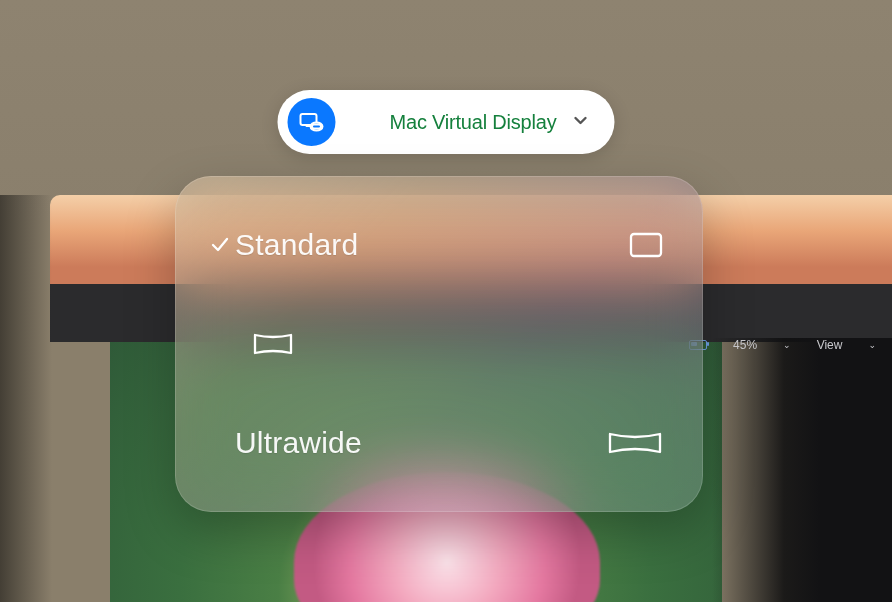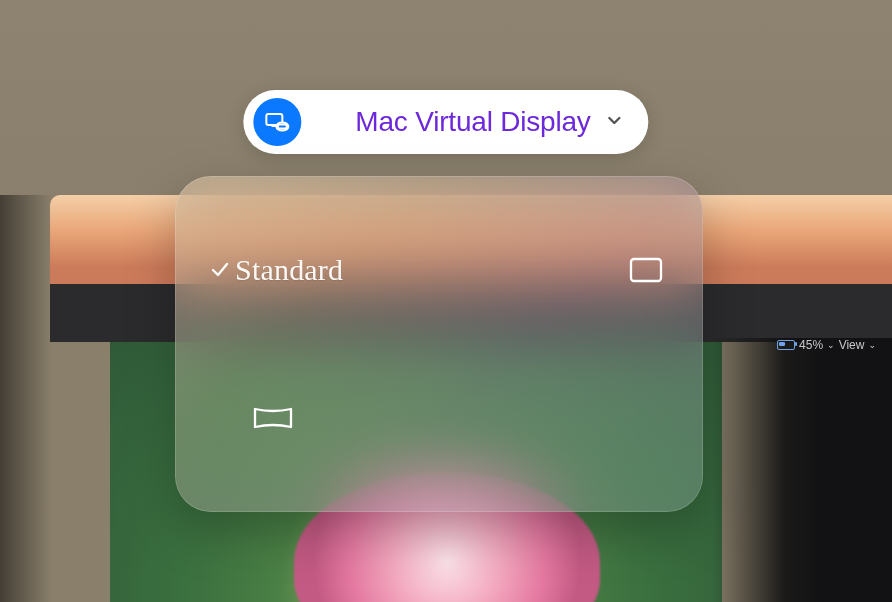--- a/index.html
+++ b/index.html
@@ -58,21 +58,21 @@
   }
 
   .status-right {
     position: absolute;
     top: 338px;
     right: 16px;
     color: #c8c8cc;
     font-size: 12px;
     display: flex;
     align-items: center;
-    gap: 4px;
+    gap: 26px;
   }
   .status-right .battery-icon {
     display: inline-block;
     width: 16px; height: 8px;
     border: 1px solid #6fa0e8;
     border-radius: 2px;
     position: relative;
   }
   .status-right .battery-icon::after {
     content: "";
@@ -108,23 +108,23 @@
   .pill .circle-icon {
     width: 48px;
     height: 48px;
     border-radius: 50%;
     background: #0a78ff;
     display: flex;
     align-items: center;
     justify-content: center;
   }
   .pill .title {
-    font-size: 28px;
+    font-size: 20px;
     font-weight: 500;
-    color: #6d28d9;
+    color: #15803d;
     letter-spacing: -0.2px;
     margin-left: 40px;
   }
   .pill .chevron {
     color: #666;
   }
 
   
   .panel {
     position: absolute;
@@ -135,21 +135,20 @@
     border-radius: 36px;
     background: linear-gradient(135deg, rgba(205,190,165,0.55) 0%, rgba(180,170,155,0.45) 30%, rgba(160,145,165,0.45) 60%, rgba(135,155,150,0.45) 100%);
     backdrop-filter: blur(28px) saturate(130%);
     -webkit-backdrop-filter: blur(28px) saturate(130%);
     box-shadow: 0 20px 50px rgba(0,0,0,0.25), inset 0 0 0 1px rgba(255,255,255,0.15);
     display: flex;
     flex-direction: column;
     justify-content: space-around;
     padding: 20px 40px 20px 30px;
     box-sizing: border-box;
-    font-family: Liberation Serif, serif;
   }
   .option-row {
     display: flex;
     align-items: center;
     height: 60px;
     cursor: pointer;
     color: rgba(255,255,255,0.95);
   }
   .check-slot {
     width: 30px;
@@ -224,14 +223,23 @@
 
   <div class="option-row">
     <span class="check-slot"></span>
     <span class="aspect-icon">
       <svg width="44" height="26" viewBox="0 0 44 26">
         <path d="M4 4 Q22 8 40 4 L40 22 Q22 18 4 22 Z" stroke="white" stroke-width="2.3" fill="none" stroke-linejoin="round"></path>
       </svg>
     </span>
   </div>
 
+  <div class="option-row">
+    <span class="check-slot"></span>
+    <span class="option-label">Ultrawide</span>
+    <span class="aspect-icon">
+      <svg width="56" height="24" viewBox="0 0 56 24">
+        <path d="M3 3 Q28 9 53 3 L53 21 Q28 15 3 21 Z" stroke="white" stroke-width="2.3" fill="none" stroke-linejoin="round"></path>
+      </svg>
+    </span>
+  </div>
 
 </div>
 
 </body></html>

